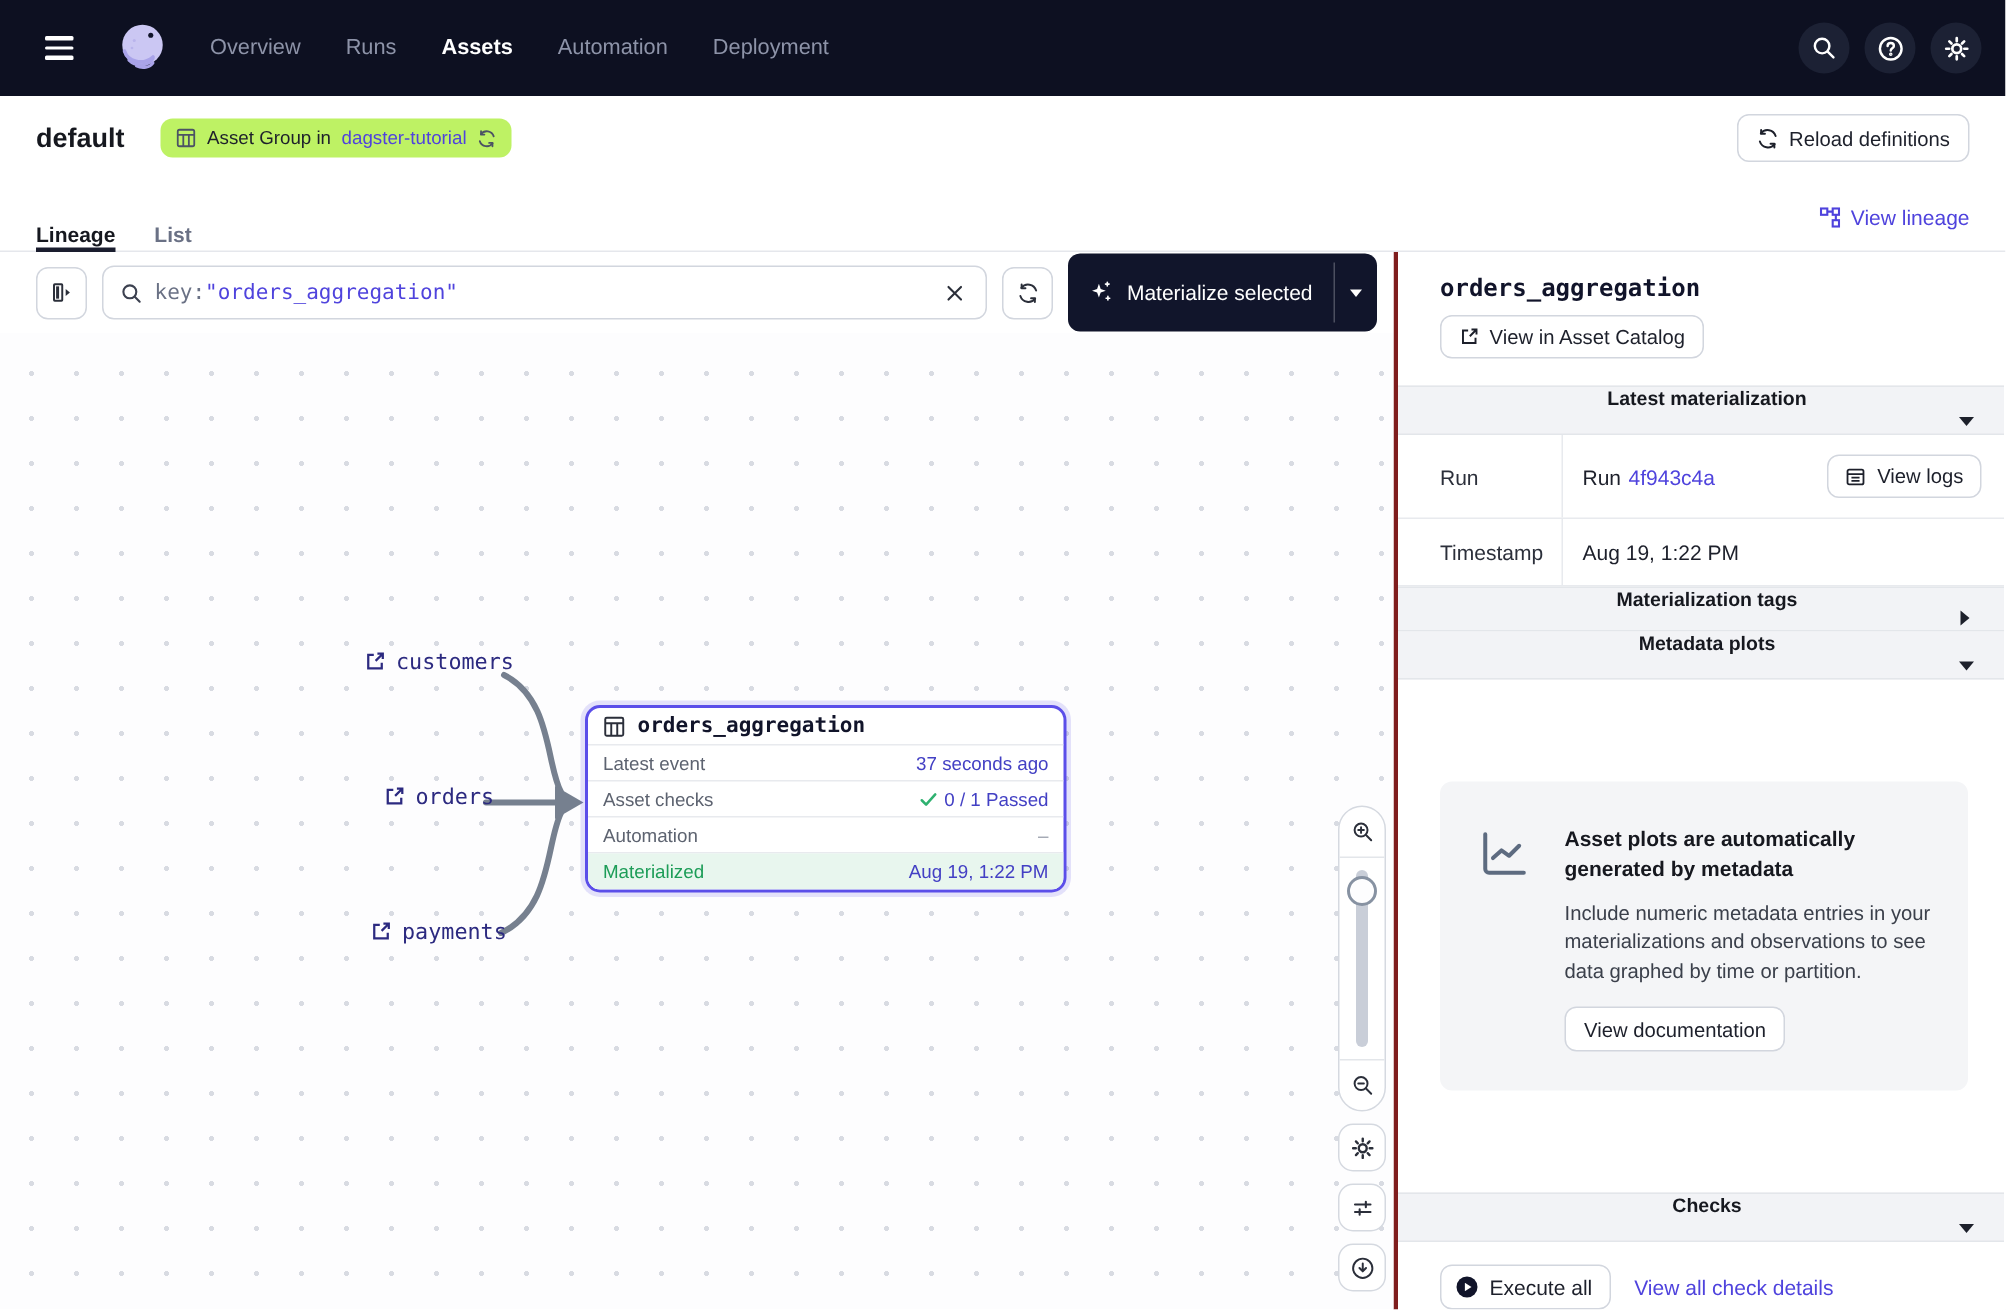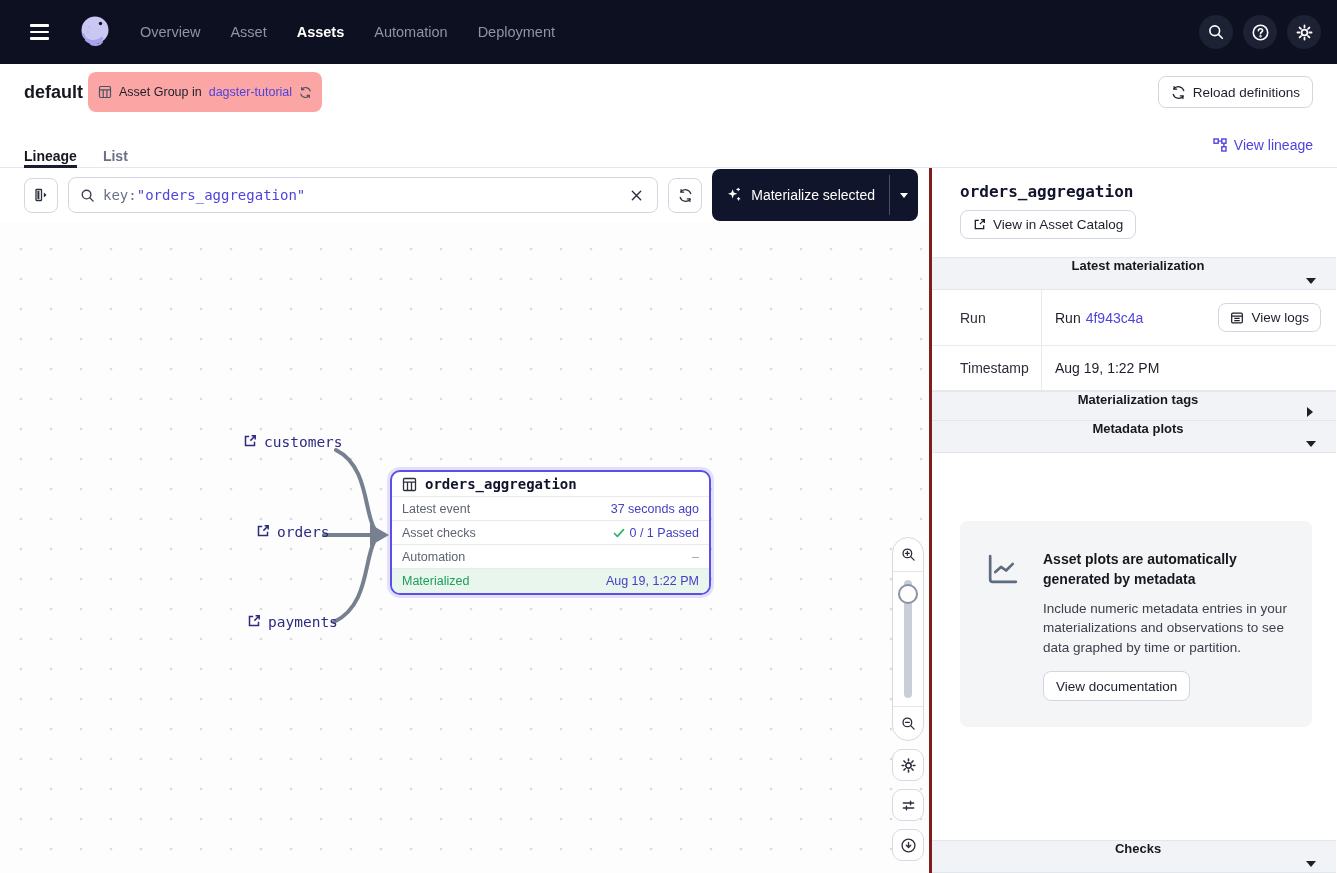--- a/index.html
+++ b/index.html
@@ -14,21 +14,21 @@
   .logo { width:38px; height:38px; margin:0 26px 0 18px; }
   .navlinks { display:flex; gap:30px; }
   .navlink { font-size:14.5px; color:#8d93a8; cursor:pointer; text-decoration:none; }
   .navlink.active { color:#ffffff; font-weight:bold; }
   .nav-right { margin-left:auto; display:flex; gap:10px; align-items:center; }
   .nav-iconbtn { width:34px; height:34px; border-radius:50%; background:#1c2134; display:flex; align-items:center; justify-content:center; color:#fff; cursor:pointer; }
 
   
   .pageheader { height:56px; display:flex; align-items:center; padding:0 24px; }
   .page-title { font-size:18px; font-weight:bold; }
-  .group-badge { margin-left:5px; height:40px; background:#fca5a5; border-radius:8px; display:flex; align-items:center; gap:7px; padding:0 10px; font-size:12.5px; color:#1d202b; }
+  .group-badge { margin-left:24px; height:26px; background:#bef264; border-radius:8px; display:flex; align-items:center; gap:7px; padding:0 10px; font-size:12.5px; color:#1d202b; }
   .group-badge .bicon { color:#4c5364; display:flex; }
   .badge-link { color:#4f43dd; cursor:pointer; }
   .btn { display:inline-flex; align-items:center; gap:7px; background:#fff; border:1px solid #d2d6de; border-radius:8px; font-size:13.5px; color:#1d202b; cursor:pointer; font-family:"Liberation Sans", sans-serif; }
   .reload-btn { margin-left:auto; height:32px; padding:0 12px; }
 
   
   .tabsrow { height:48px; display:flex; align-items:flex-end; padding:0 24px; border-bottom:1px solid #e5e7ec; }
   .tab { font-size:14px; font-weight:bold; padding-bottom:1px; margin-right:26px; cursor:pointer; color:#6a7185; border-bottom:3px solid transparent; margin-bottom:-1px; }
   .tab.active { color:#16181f; border-bottom-color:#1a1d2e; }
   .view-lineage { margin-left:auto; display:flex; align-items:center; gap:7px; color:#4f43dd; font-size:14px; cursor:pointer; padding-bottom:14px; }
@@ -130,21 +130,21 @@
       <circle cx="24.5" cy="10.5" r="1.7" fill="#11142a"></circle>
       <circle cx="13.5" cy="14" r="1" fill="#b9b4ec"></circle>
       <circle cx="12" cy="19" r="0.9" fill="#b9b4ec"></circle>
       <path d="M7 21c2 7 12 10 19 4" stroke="#a9a3e9" stroke-width="2.4" fill="none" stroke-linecap="round"></path>
       <path d="M10 27c5 5 13 4 16-1" stroke="#a9a3e9" stroke-width="2.2" fill="none" stroke-linecap="round"></path>
       <path d="M15 31c4 2 9 1 11-2" stroke="#a9a3e9" stroke-width="2" fill="none" stroke-linecap="round"></path>
     </svg>
   </div>
   <div class="navlinks">
     <a class="navlink">Overview</a>
-    <a class="navlink">Asset</a>
+    <a class="navlink">Runs</a>
     <a class="navlink active">Assets</a>
     <a class="navlink">Automation</a>
     <a class="navlink">Deployment</a>
   </div>
   <div class="nav-right">
     <div class="nav-iconbtn">
       <svg viewBox="0 0 20 20" width="18" height="18" fill="none" stroke="currentColor" stroke-width="1.8">
           <circle cx="8.6" cy="8.6" r="5.4"></circle>
           <path d="M12.7 12.7 17 17" stroke-linecap="round"></path>
         </svg>
@@ -431,14 +431,26 @@
           <div class="card-body">Include numeric metadata entries in your materializations and observations to see data graphed by time or partition.</div>
           <button class="btn card-btn">View documentation</button>
         </div>
       </div>
     </div>
 
     <div class="section-head checks-head">
       <span>Checks</span>
       <span class="caret-d"></span>
     </div>
+    <div class="checks-row">
+      <button class="btn exec-btn">
+        <span>
+          <svg viewBox="0 0 16 16" width="16" height="16">
+              <circle cx="8" cy="8" r="7" fill="#11142a"></circle>
+              <path d="M6.6 5.2v5.6L11 8z" fill="#fff"></path>
+            </svg>
+        </span>
+        <span>Execute all</span>
+      </button>
+      <span class="checks-link">View all check details</span>
+    </div>
   </div>
 </div>
 
 </body></html>

